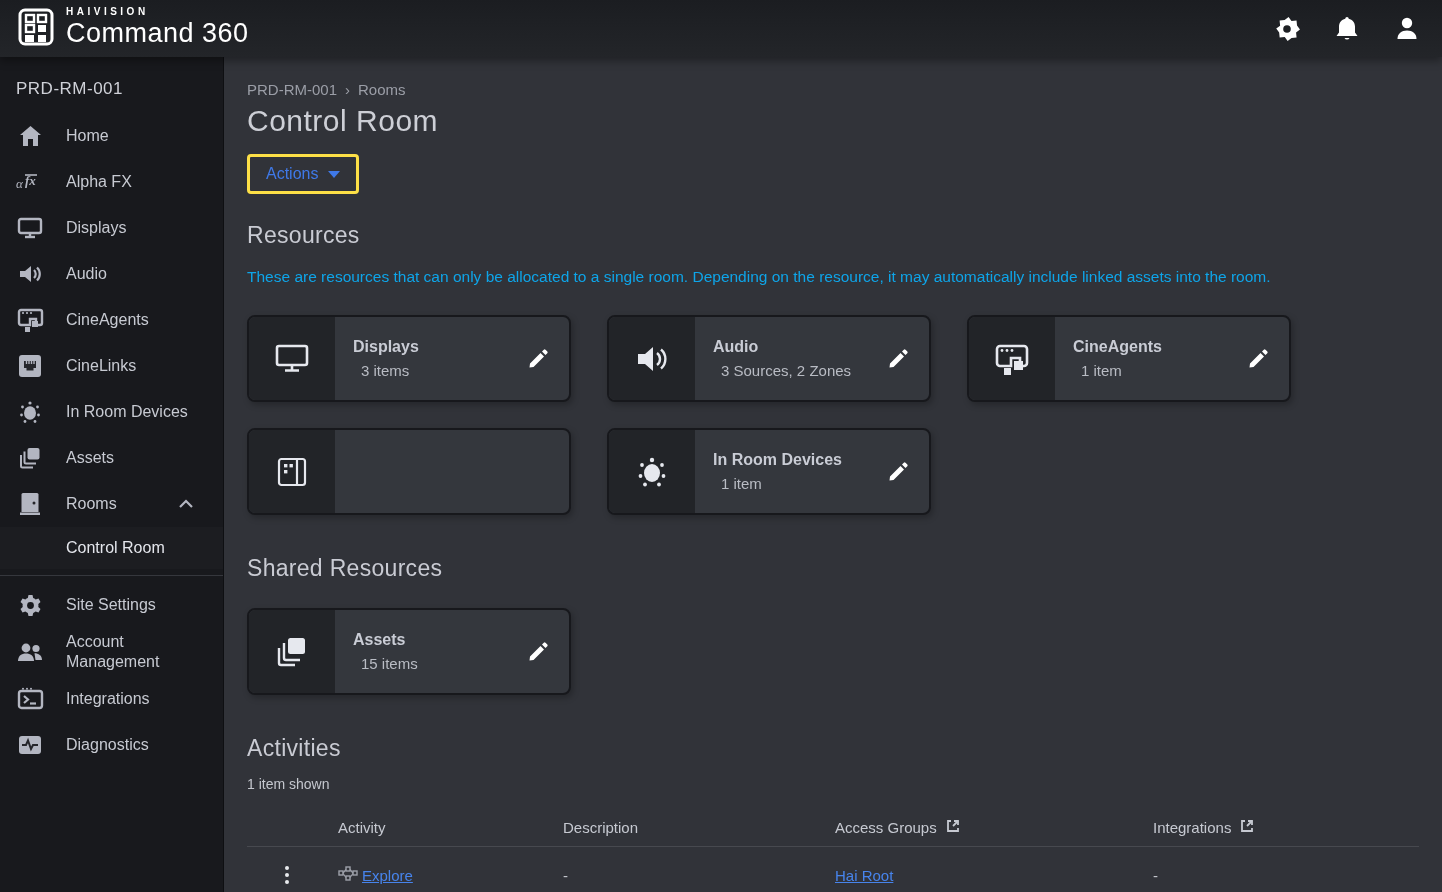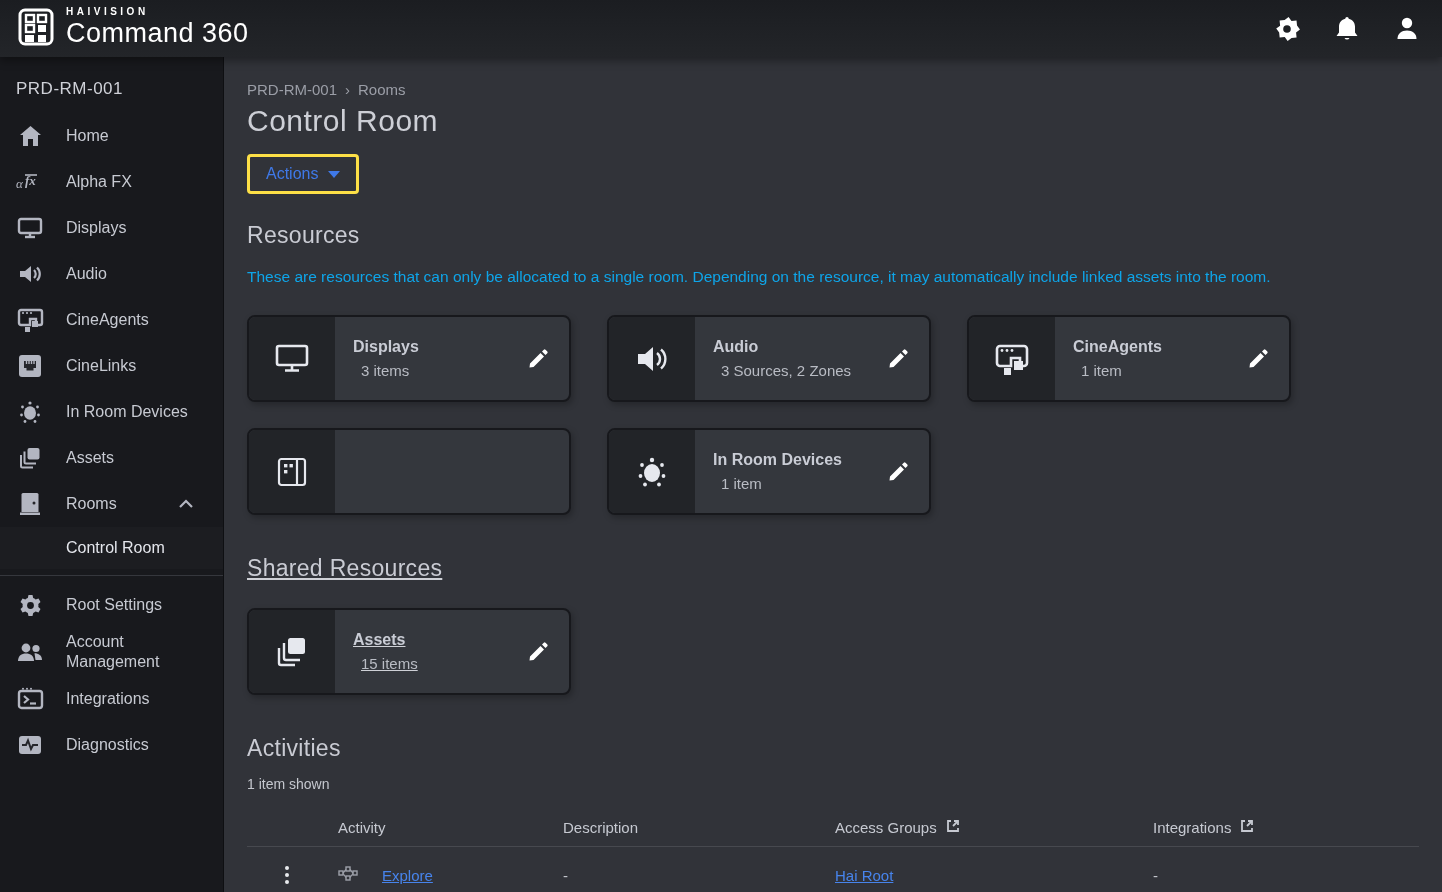--- a/index.html
+++ b/index.html
@@ -80,38 +80,38 @@
   .res-card-icon {
     width: 86px; min-width: 86px; background: #222428;
     display: flex; align-items: center; justify-content: center;
   }
   .res-card-body { flex: 1; display: flex; align-items: center; padding: 0 14px 0 18px; }
   .res-card-text { flex: 1; }
   .res-card-title { font-size: 16px; font-weight: bold; color: #c9ccd5; margin-bottom: 6px; }
   .res-card-sub { font-size: 15px; color: #b9bcc4; margin-left: 8px; }
   .edit-btn { width: 34px; height: 34px; display: flex; align-items: center; justify-content: center; cursor: pointer; }
 
-  .section-shared { margin-top: 40px; text-decoration: underline; }
+  .section-shared { margin-top: 40px; }
   .section-activities { margin-top: 40px; }
   .count-text { margin-top: 14px; font-size: 14px; color: #c5c8cf; }
 
   
   .table { margin-top: 16px; width: 1172px; }
   .t-head, .t-row {
     display: grid;
     grid-template-columns: 91px 225px 272px 318px 1fr;
     align-items: center;
   }
   .t-head { height: 38px; }
   .t-head .t-cell { font-size: 15px; font-weight: normal; color: #c6c9d1; display:flex; align-items:center; gap:8px; }
   .t-row { height: 58px; border-top: 1px solid #47494f; border-bottom: 1px solid #47494f; }
   .t-cell { font-size: 15px; color: #c2c5cc; }
   .kebab { display: flex; flex-direction: column; gap: 3px; align-items: center; width: 28px; margin-left: 26px; cursor: pointer; }
   .kebab span { width: 4px; height: 4px; border-radius: 50%; background: #e8eaee; }
-  .activity-cell { display: flex; align-items: center; gap: 24px; }
+  .activity-cell { display: flex; align-items: center; gap: 4px; }
   a.link { color: #4784ec; text-decoration: underline; cursor: pointer; font-size: 15px; }
 </style>
 </head>
 <body>
 
 <div class="topbar">
   <div class="brand">
     <span>
       <svg width="40" height="40" viewBox="0 0 40 40">
         <rect x="4" y="3" width="32" height="34" rx="5" fill="none" stroke="#fff" stroke-width="3"></rect>
@@ -274,21 +274,21 @@
 
     <div class="nav-divider"></div>
 
     <div class="nav-item">
       <span class="nav-ico">
         <svg width="25" height="25" viewBox="0 0 25 25">
           <path d="M10.5 2 L14.5 2 L15.2 5 A8 8 0 0 1 17.6 6.4 L20.5 5.5 L22.5 9 L20.3 11.1 A8 8 0 0 1 20.3 13.9 L22.5 16 L20.5 19.5 L17.6 18.6 A8 8 0 0 1 15.2 20 L14.5 23 L10.5 23 L9.8 20 A8 8 0 0 1 7.4 18.6 L4.5 19.5 L2.5 16 L4.7 13.9 A8 8 0 0 1 4.7 11.1 L2.5 9 L4.5 5.5 L7.4 6.4 A8 8 0 0 1 9.8 5 Z" fill="#b3b6c1"></path>
           <circle cx="12.5" cy="12.5" r="3.4" fill="#18191d"></circle>
         </svg>
       </span>
-      <span class="nav-label">Root Settings</span>
+      <span class="nav-label">Site Settings</span>
     </div>
 
     <div class="nav-item">
       <span class="nav-ico">
         <svg width="28" height="24" viewBox="0 0 28 24">
           <circle cx="10" cy="8" r="4.4" fill="#b3b6c1"></circle>
           <path d="M2 21 C2 15.8 5.5 13.5 10 13.5 C14.5 13.5 18 15.8 18 21 Z" fill="#b3b6c1"></path>
           <circle cx="20" cy="8.5" r="3.6" fill="#b3b6c1"></circle>
           <path d="M18.5 13.2 C22.5 13.2 26 15.3 26 20 L19.5 20" fill="#b3b6c1"></path>
         </svg>

